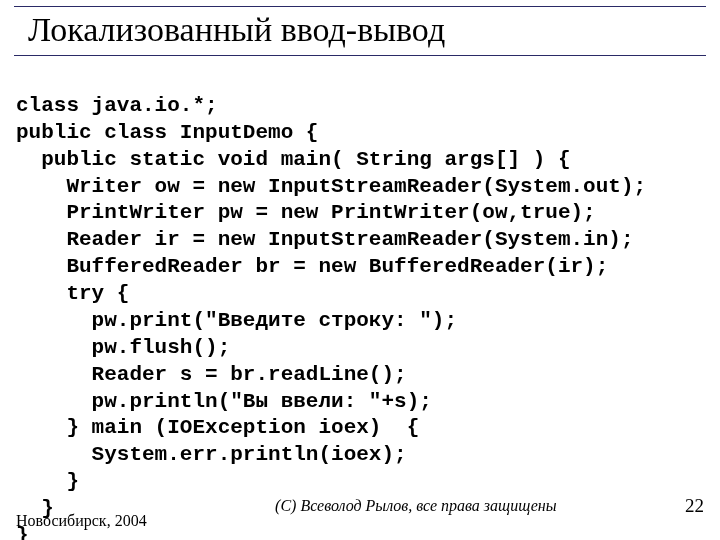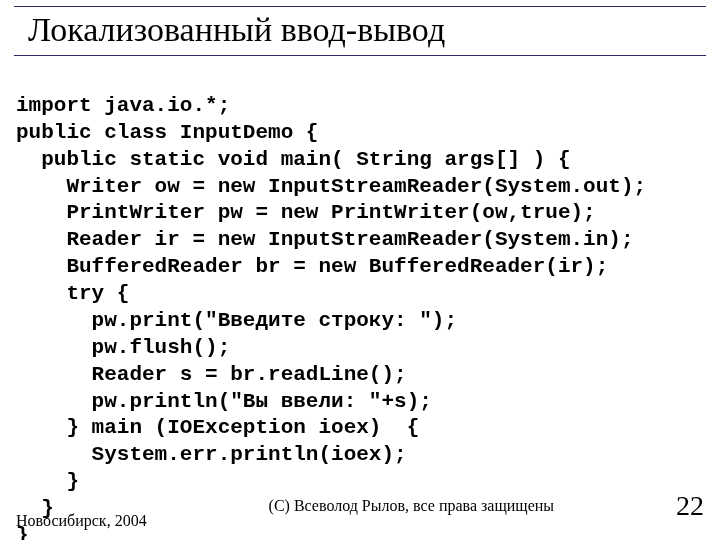--- a/index.html
+++ b/index.html
@@ -59,38 +59,38 @@
     bottom:10px;
     left:16px;
     right:16px;
     display:flex;
     justify-content:space-between;
     align-items:center;
     font-size:16px;
     color:#000;
   }
   .foot-left{white-space:nowrap;margin-top:31px;}
-  .foot-center{flex:1;text-align:center;white-space:nowrap;}
-  .foot-right{white-space:nowrap;font-size:28px;}
+  .foot-center{flex:1;text-align:center;white-space:nowrap;font-style:italic;}
+  .foot-right{white-space:nowrap;font-size:19px;}
 </style>
 </head>
 <body>
 
 <div class="slide">
 
   <div class="title-block">
     <div class="rule-top"></div>
     <div class="title-row">
       <div class="title-text">Локализованный ввод-вывод</div>
     </div>
     <div class="rule-bottom"></div>
   </div>
 
   <div class="code-block">
-<span>import java.io.*;</span>
+<span>class java.io.*;</span>
 <span>public class InputDemo {</span>
 <span>  public static void main( String args[] ) {</span>
 <span>    Writer ow = new InputStreamReader(System.out);</span>
 <span>    PrintWriter pw = new PrintWriter(ow,true);</span>
 <span>    Reader ir = new InputStreamReader(System.in);</span>
 <span>    BufferedReader br = new BufferedReader(ir);</span>
 <span>    try {</span>
 <span>      pw.print("Введите строку: ");</span>
 <span>      pw.flush();</span>
 <span>      Reader s = br.readLine();</span>

